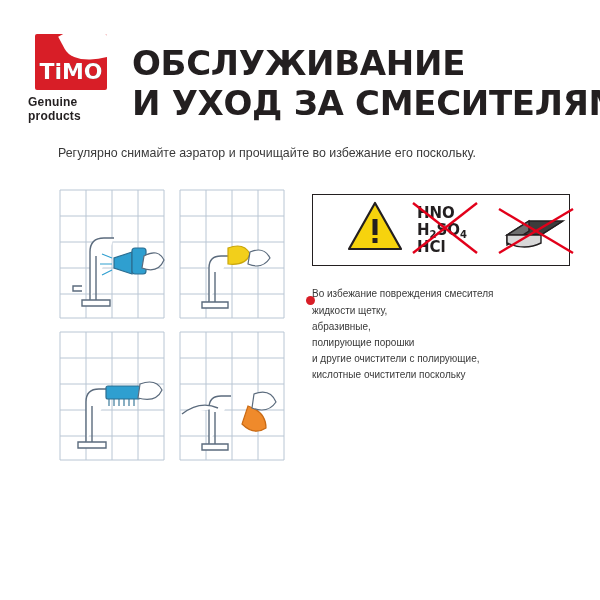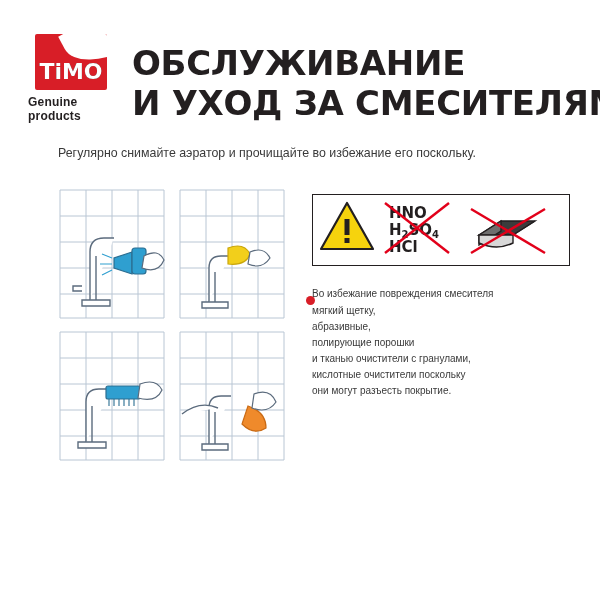--- a/index.html
+++ b/index.html
@@ -121,20 +121,21 @@
   
   .warn-box {
     position: absolute;
     left: 312px;
     top: 8px;
     width: 258px;
     height: 72px;
     border: 1.6px solid #231f20;
     box-sizing: border-box;
     background: #fff;
+    padding-left: 28px;
   }
 
   .bullet {
     position: absolute;
     left: 306px;
     top: 110px;
     width: 9px;
     height: 9px;
     border-radius: 50%;
     background: #d81e27;
@@ -287,22 +288,21 @@
           <path d="M158 14 L232 58"></path>
           <path d="M232 14 L158 58"></path>
         </g>
       </svg>
     </div>
 
     <div class="bullet"></div>
 
     <div class="warn-text">
       <div>Во избежание повреждения смесителя</div>
-      <div>мягкий щетку,</div>
+      <div>жидкости щетку,</div>
       <div>абразивные,</div>
       <div>полирующие порошки</div>
-      <div>и тканью очистители с гранулами,</div>
+      <div>и другие очистители с полирующие,</div>
       <div>кислотные очистители поскольку</div>
-      <div>они могут разъесть покрытие.</div>
     </div>
 
   </div>
 </div>
 
 </body></html>

